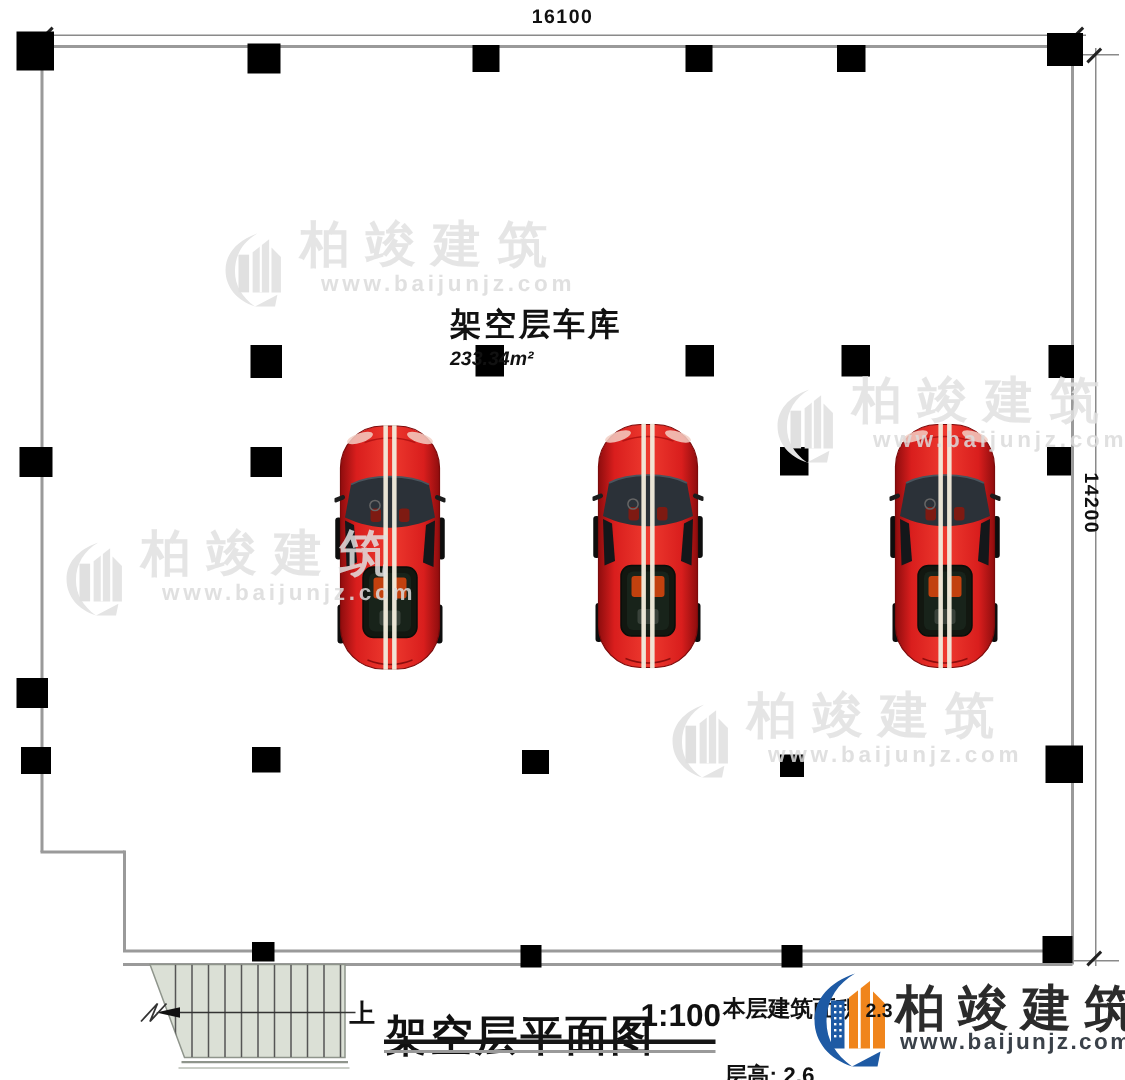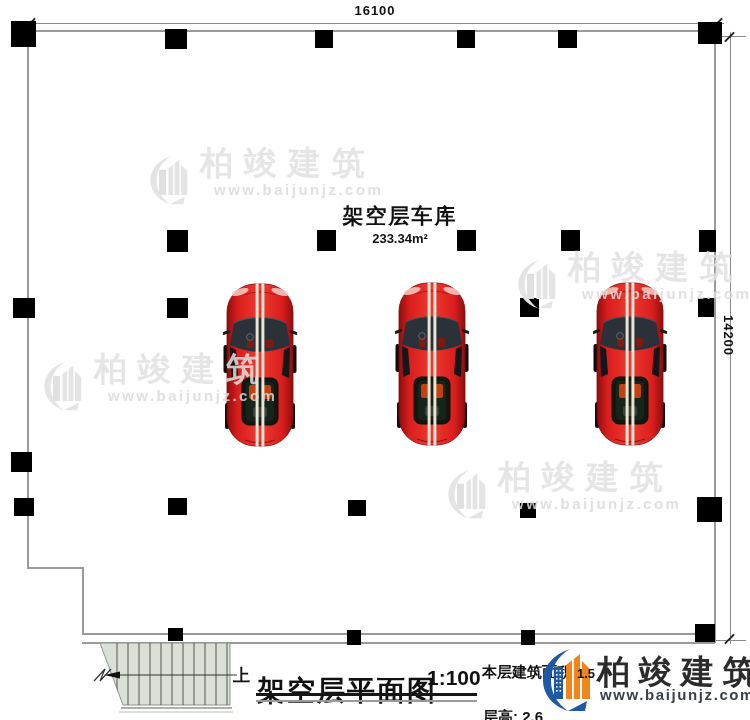--- a/index.html
+++ b/index.html
@@ -16,23 +16,23 @@
   .col{position:absolute;background:#000;z-index:2;}
 
   
   .dim-top{position:absolute;left:340px;top:3px;width:70px;text-align:center;
            font-size:13px;font-weight:bold;letter-spacing:1px;z-index:4;}
   .dim-right{position:absolute;left:693px;top:328px;width:70px;text-align:center;
              font-size:13px;font-weight:bold;letter-spacing:1px;
              transform:rotate(90deg);transform-origin:center;z-index:4;}
 
   
-  .room-label{position:absolute;left:300px;top:202px;width:200px;text-align:center;z-index:6;}
+  .room-label{position:absolute;left:300px;top:202px;width:200px;text-align:left;z-index:6;}
   .room-label .rl1{font-size:21px;font-weight:bold;letter-spacing:2px;}
-  .room-label .rl2{font-size:13px;font-weight:bold;margin-top:1px;}
+  .room-label .rl2{font-size:13px;font-weight:bold;margin-top:1px;font-style:italic;}
 
   
   .car{position:absolute;z-index:3;}
 
   
   .stairs-svg{position:absolute;left:80px;top:630px;z-index:2;}
   .stair-up{position:absolute;left:233px;top:664px;font-size:17px;font-weight:bold;z-index:4;}
 
   
   .wm{position:absolute;z-index:5;display:flex;align-items:flex-start;pointer-events:none;}
@@ -113,21 +113,21 @@
     <polygon points="24,45 40,41.5 40,48.5" fill="#111"></polygon>
     <path d="M14 51 L25 39 L20 51 L31 39" fill="none" stroke="#333" stroke-width="1.2"></path>
   </svg>
   <div class="stair-up">上</div>
 
   <div class="tb-title">架空层平面图</div>
   <div class="tb-scale">1:100</div>
   <div class="tb-rule1"></div>
   <div class="tb-rule2"></div>
   <div class="tb-area">本层建筑面积</div>
-  <div class="tb-frag">1.5</div>
+  <div class="tb-frag">2.3</div>
   <div class="tb-height">层高: 2.6</div>
 
   <svg class="tb-logo" width="56" height="68" viewBox="0 0 56 68">
     <path d="M30 3 C12 9 3 21 3 34 C3 49 13 60 28 65 C17 57 11 47 11 35 C11 21 18 10 30 3 Z" fill="#1e5aa4"></path>
     <polygon points="28,65 47,55 45,65" fill="#1e5aa4"></polygon>
     <rect x="14" y="21" width="9" height="32" fill="#1e5aa4"></rect>
     <g fill="#fff">
       <rect x="16" y="24" width="1.6" height="1.6"></rect>
         <rect x="19.5" y="24" width="1.6" height="1.6"></rect>
       <rect x="16" y="28" width="1.6" height="1.6"></rect>

